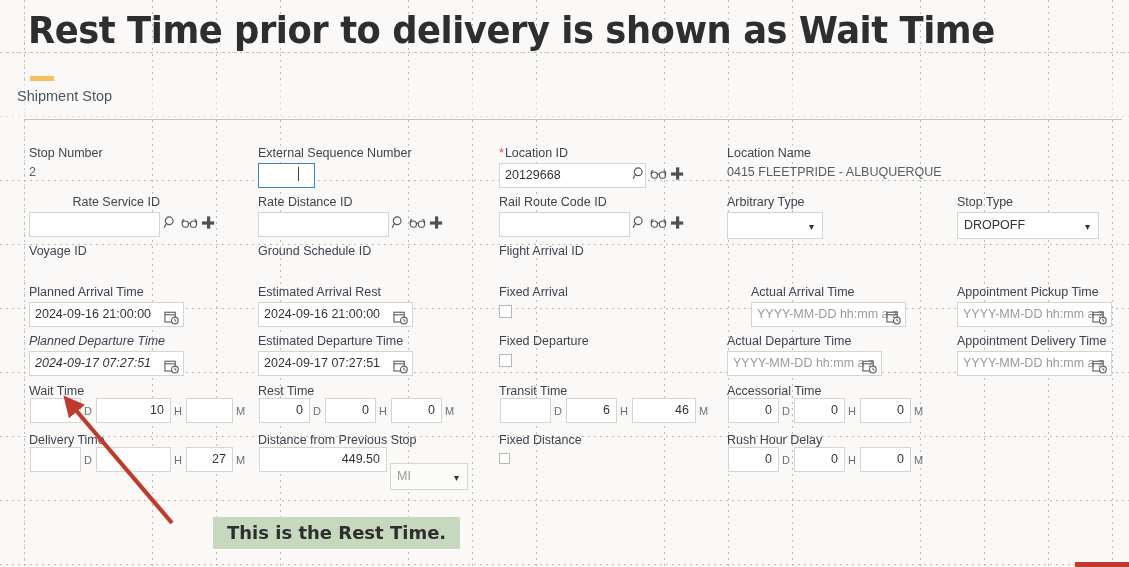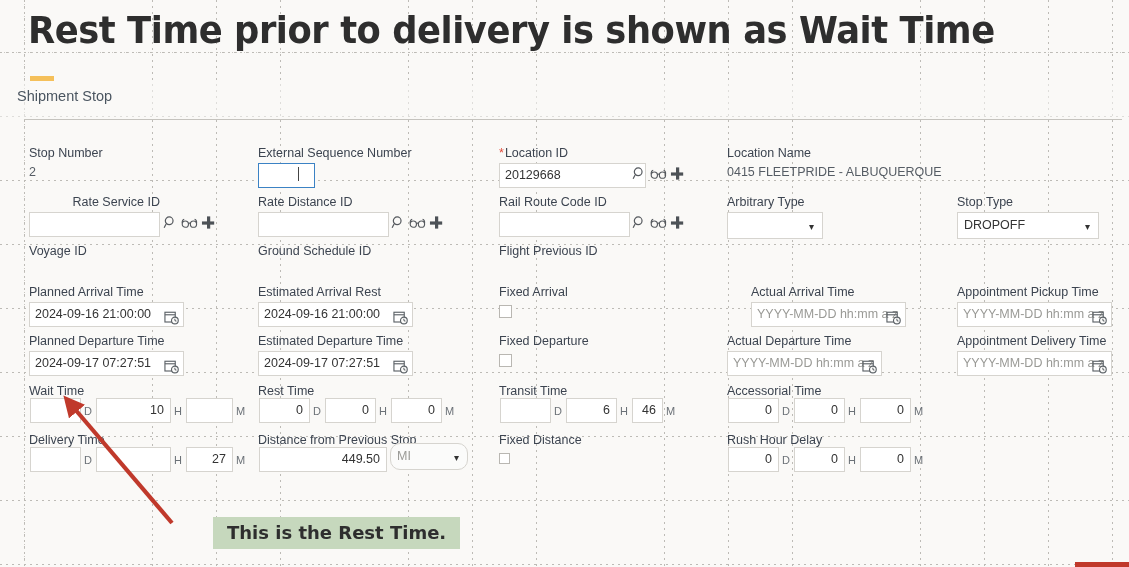--- a/index.html
+++ b/index.html
@@ -313,21 +313,21 @@
   </div>
 </div>
 
 <div class="fld" style="left:29px; top:244px;">
   <div class="lbl">Voyage ID</div>
 </div>
 <div class="fld" style="left:258px; top:244px;">
   <div class="lbl">Ground Schedule ID</div>
 </div>
 <div class="fld" style="left:499px; top:244px;">
-  <div class="lbl">Flight Previous ID</div>
+  <div class="lbl">Flight Arrival ID</div>
 </div>
 
 <div class="fld" style="left:29px; top:285px;">
   <div class="lbl">Planned Arrival Time</div>
   <div class="dt-wrap">
     <div class="inp" style="width:155px; padding-right:24px;">2024-09-16 21:00:00</div>
     <span class="calico"><svg width="15" height="15" viewBox="0 0 16 16">
           <rect x="1" y="2.4" width="11" height="10.4" fill="none" stroke="#5b6166" stroke-width="1.2"></rect>
           <line x1="1" y1="5.1" x2="12" y2="5.1" stroke="#5b6166" stroke-width="1.2"></line>
           <circle cx="11.6" cy="11.2" r="3.6" fill="#fbfbfa" stroke="#5b6166" stroke-width="1.2"></circle>
@@ -377,21 +377,21 @@
     <span class="calico"><svg width="15" height="15" viewBox="0 0 16 16">
           <rect x="1" y="2.4" width="11" height="10.4" fill="none" stroke="#5b6166" stroke-width="1.2"></rect>
           <line x1="1" y1="5.1" x2="12" y2="5.1" stroke="#5b6166" stroke-width="1.2"></line>
           <circle cx="11.6" cy="11.2" r="3.6" fill="#fbfbfa" stroke="#5b6166" stroke-width="1.2"></circle>
           <line x1="11.6" y1="11.2" x2="11.6" y2="9.2" stroke="#5b6166" stroke-width="1.1"></line>
           <line x1="11.6" y1="11.2" x2="13.2" y2="11.9" stroke="#5b6166" stroke-width="1.1"></line>
         </svg></span>
   </div>
 </div>
 
-<div class="fld" style="left:29px; top:334px;">
+<div class="fld" style="left:29px; top:334px;font-style:italic;">
   <div class="lbl">Planned Departure Time</div>
   <div class="dt-wrap">
     <div class="inp" style="width:155px; padding-right:24px;">2024-09-17 07:27:51</div>
     <span class="calico"><svg width="15" height="15" viewBox="0 0 16 16">
           <rect x="1" y="2.4" width="11" height="10.4" fill="none" stroke="#5b6166" stroke-width="1.2"></rect>
           <line x1="1" y1="5.1" x2="12" y2="5.1" stroke="#5b6166" stroke-width="1.2"></line>
           <circle cx="11.6" cy="11.2" r="3.6" fill="#fbfbfa" stroke="#5b6166" stroke-width="1.2"></circle>
           <line x1="11.6" y1="11.2" x2="11.6" y2="9.2" stroke="#5b6166" stroke-width="1.1"></line>
           <line x1="11.6" y1="11.2" x2="13.2" y2="11.9" stroke="#5b6166" stroke-width="1.1"></line>
         </svg></span>
@@ -464,21 +464,21 @@
   <span class="box" style="width:51px;">0</span>
   <span class="u">M</span>
 </div>
 
 <div class="lbl" style="position:absolute; left:499px; top:384px;">Transit Time</div>
 <div class="dur" style="left:500px; top:398px;">
   <span class="box" style="width:51px;"></span>
   <span class="u">D</span>
   <span class="box" style="width:51px;">6</span>
   <span class="u">H</span>
-  <span class="box" style="width:31px;">46</span>
+  <span class="box" style="width:64px;">46</span>
   <span class="u">M</span>
 </div>
 
 <div class="lbl" style="position:absolute; left:727px; top:384px;">Accessorial Time</div>
 <div class="dur" style="left:728px; top:398px;">
   <span class="box" style="width:51px;">0</span>
   <span class="u">D</span>
   <span class="box" style="width:51px;">0</span>
   <span class="u">H</span>
   <span class="box" style="width:51px;">0</span>
@@ -492,21 +492,21 @@
   <span class="box" style="width:75px;"></span>
   <span class="u">H</span>
   <span class="box" style="width:47px;">27</span>
   <span class="u">M</span>
 </div>
 
 <div class="lbl" style="position:absolute; left:258px; top:433px;">Distance from Previous Stop</div>
 <div class="dur" style="left:259px; top:447px;">
   <span class="box" style="width:128px;">449.50</span>
 </div>
-<div class="sel grey" style="position:absolute; left:390px; top:440px; width:78px; height:27px;border-radius:10px;">
+<div class="sel grey" style="position:absolute; left:390px; top:460px; width:78px; height:27px;">
   <span>MI</span>
   <span class="chev">▾</span>
 </div>
 
 <div class="fld" style="left:499px; top:433px;">
   <div class="lbl">Fixed Distance</div>
   <div class="cb sm"></div>
 </div>
 
 <div class="lbl" style="position:absolute; left:727px; top:433px;">Rush Hour Delay</div>

